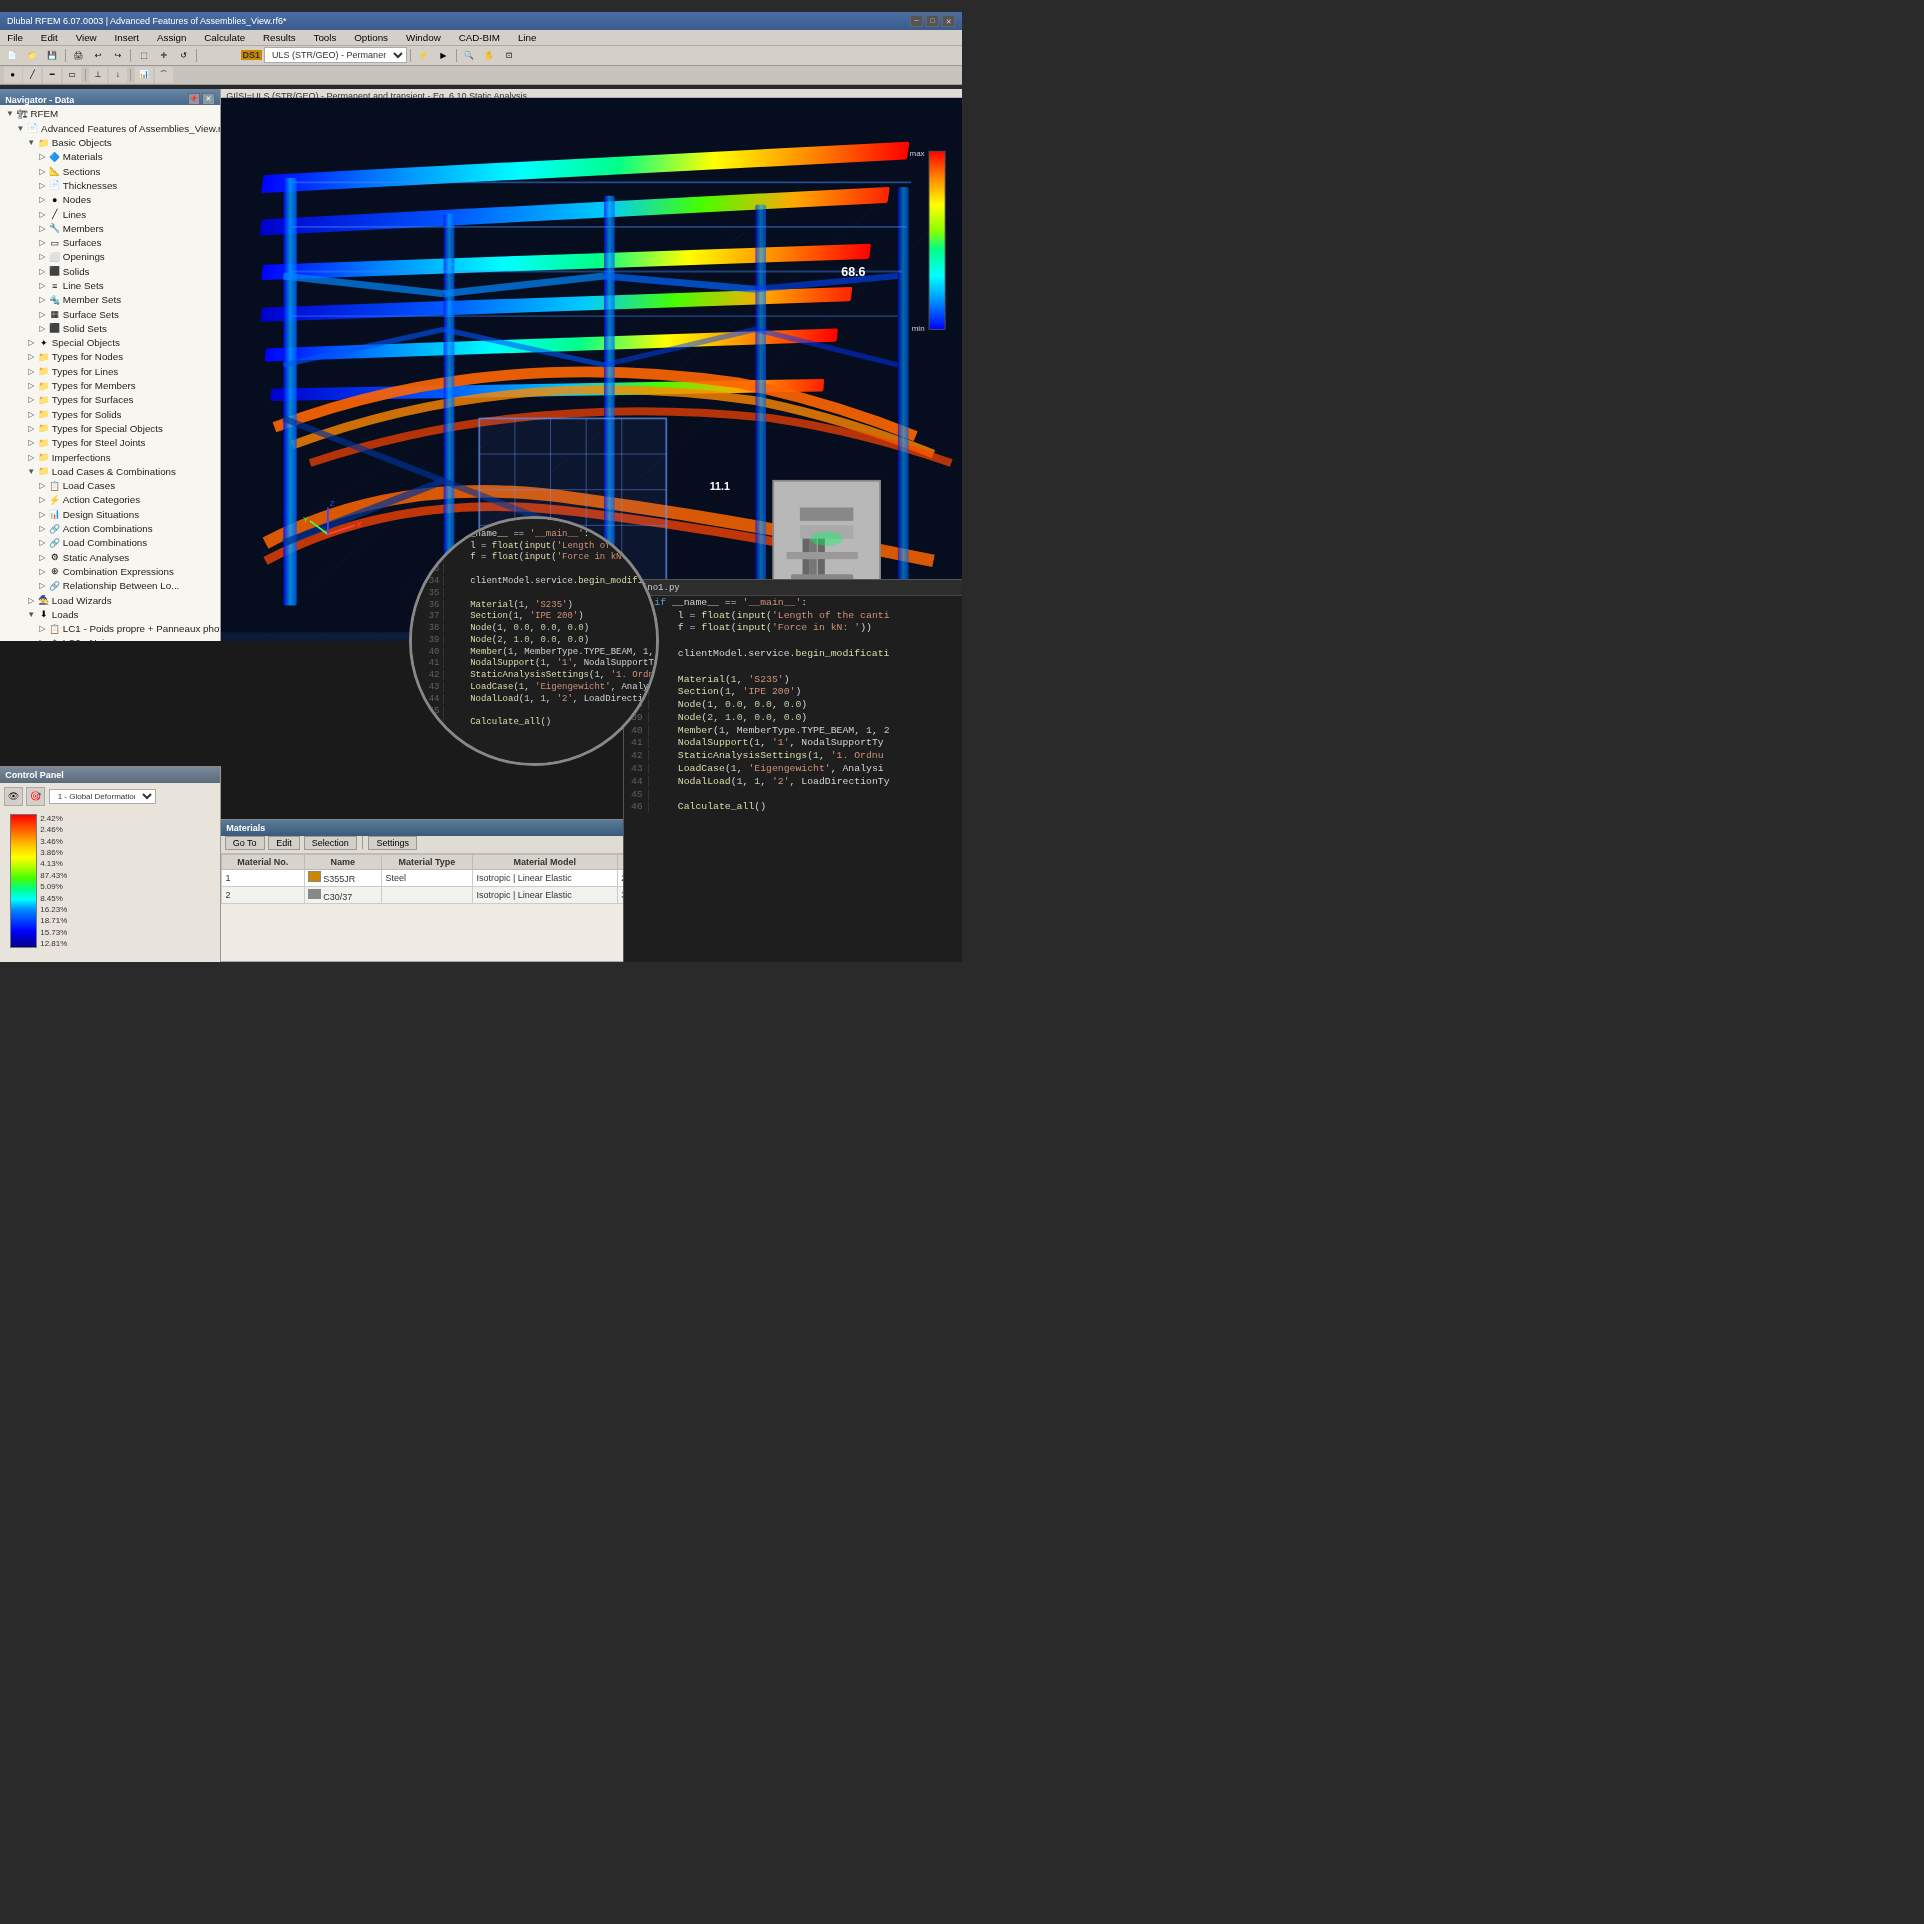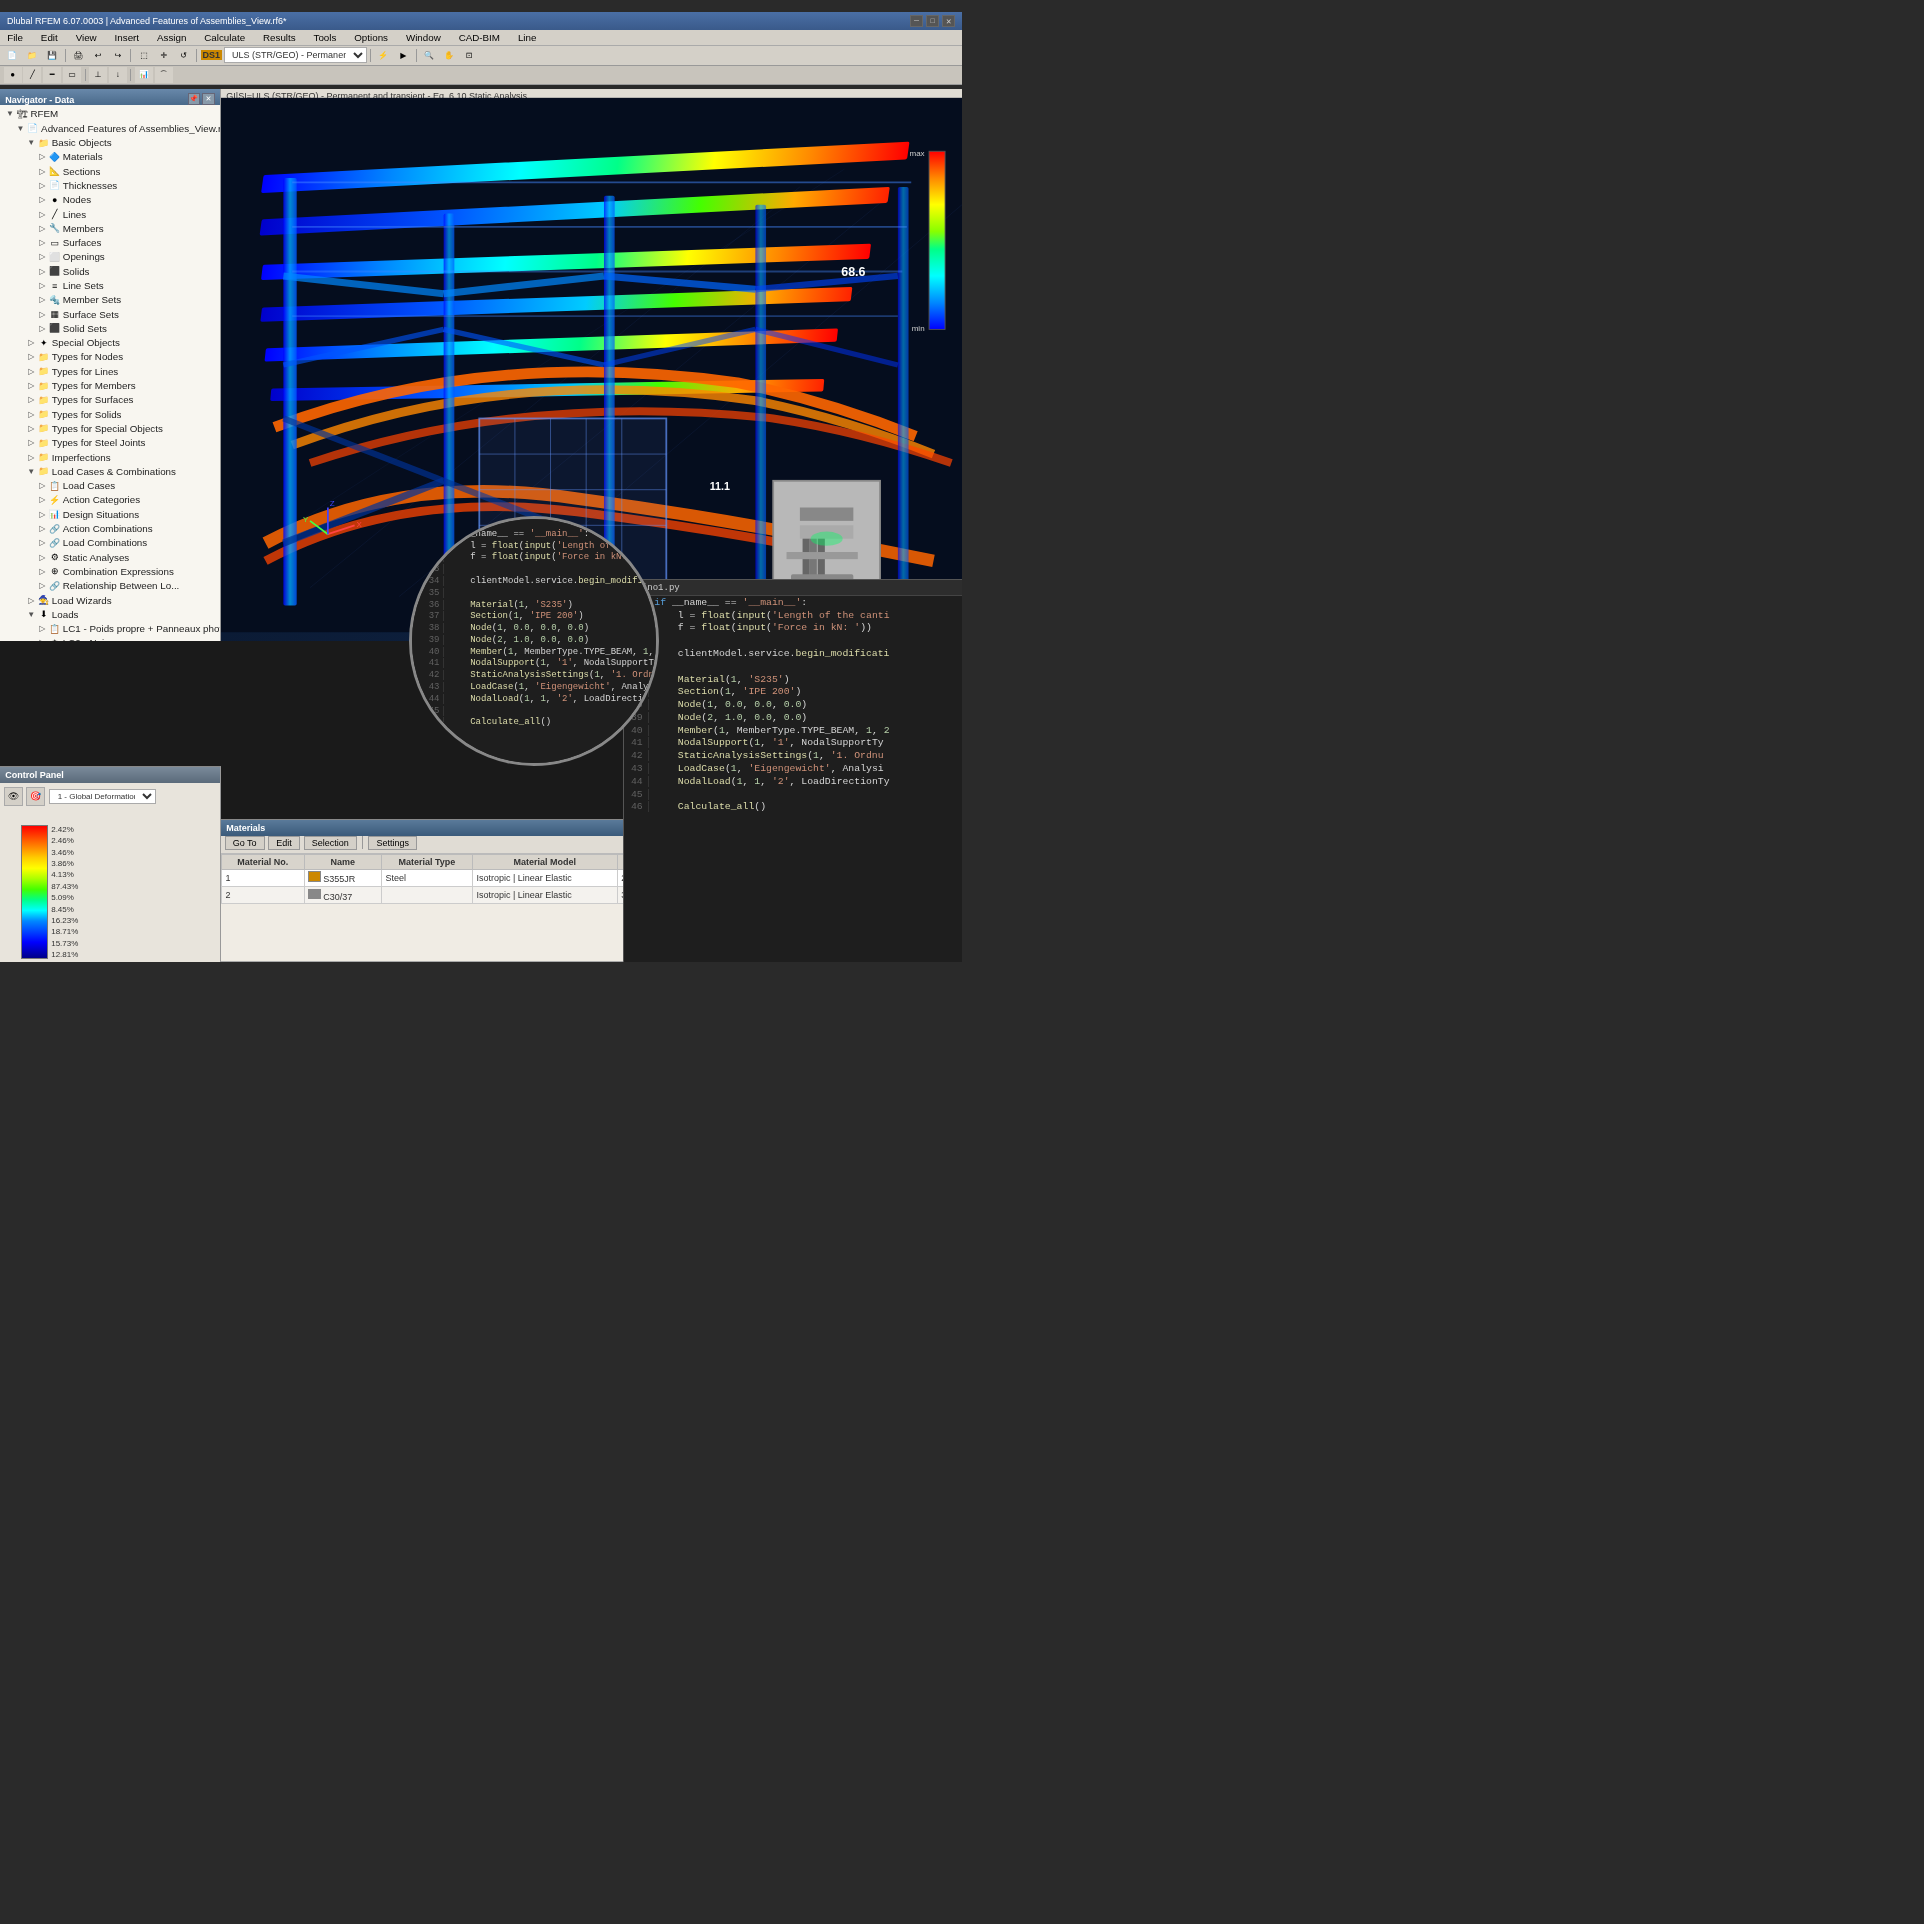--- a/index.html
+++ b/index.html
@@ -114,20 +114,21 @@
       gap: 1.8px;
       overflow: hidden;
     }
 
     .lc-badge {
       background: #cc8800;
       color: white;
       padding: 0.9px 4.5px;
       font-size: 8px;
       font-weight: bold;
+      margin-left: 40px;
     }
 
     
     .main-layout {
       display: flex;
       position: absolute;
       top: 89px;
       left: 0;
       width: 100%;
       height: calc(100% - 89px);
@@ -408,21 +409,21 @@
       display: flex;
       align-items: center;
       justify-content: center;
       font-size: 9px;
       cursor: pointer;
     }
 
     
     .gradient-bar-container {
       position: relative;
-      margin: 17px;
+      margin: 6px;
     }
 
     .gradient-bar {
       width: 27px;
       height: 134px;
       background: linear-gradient(to bottom,
         #ff0000 0%, #ff4400 8%,
         #ff8800 16%, #ffcc00 24%,
         #ffff00 32%, #aaff00 40%,
         #44ff00 48%, #00ff88 56%,

